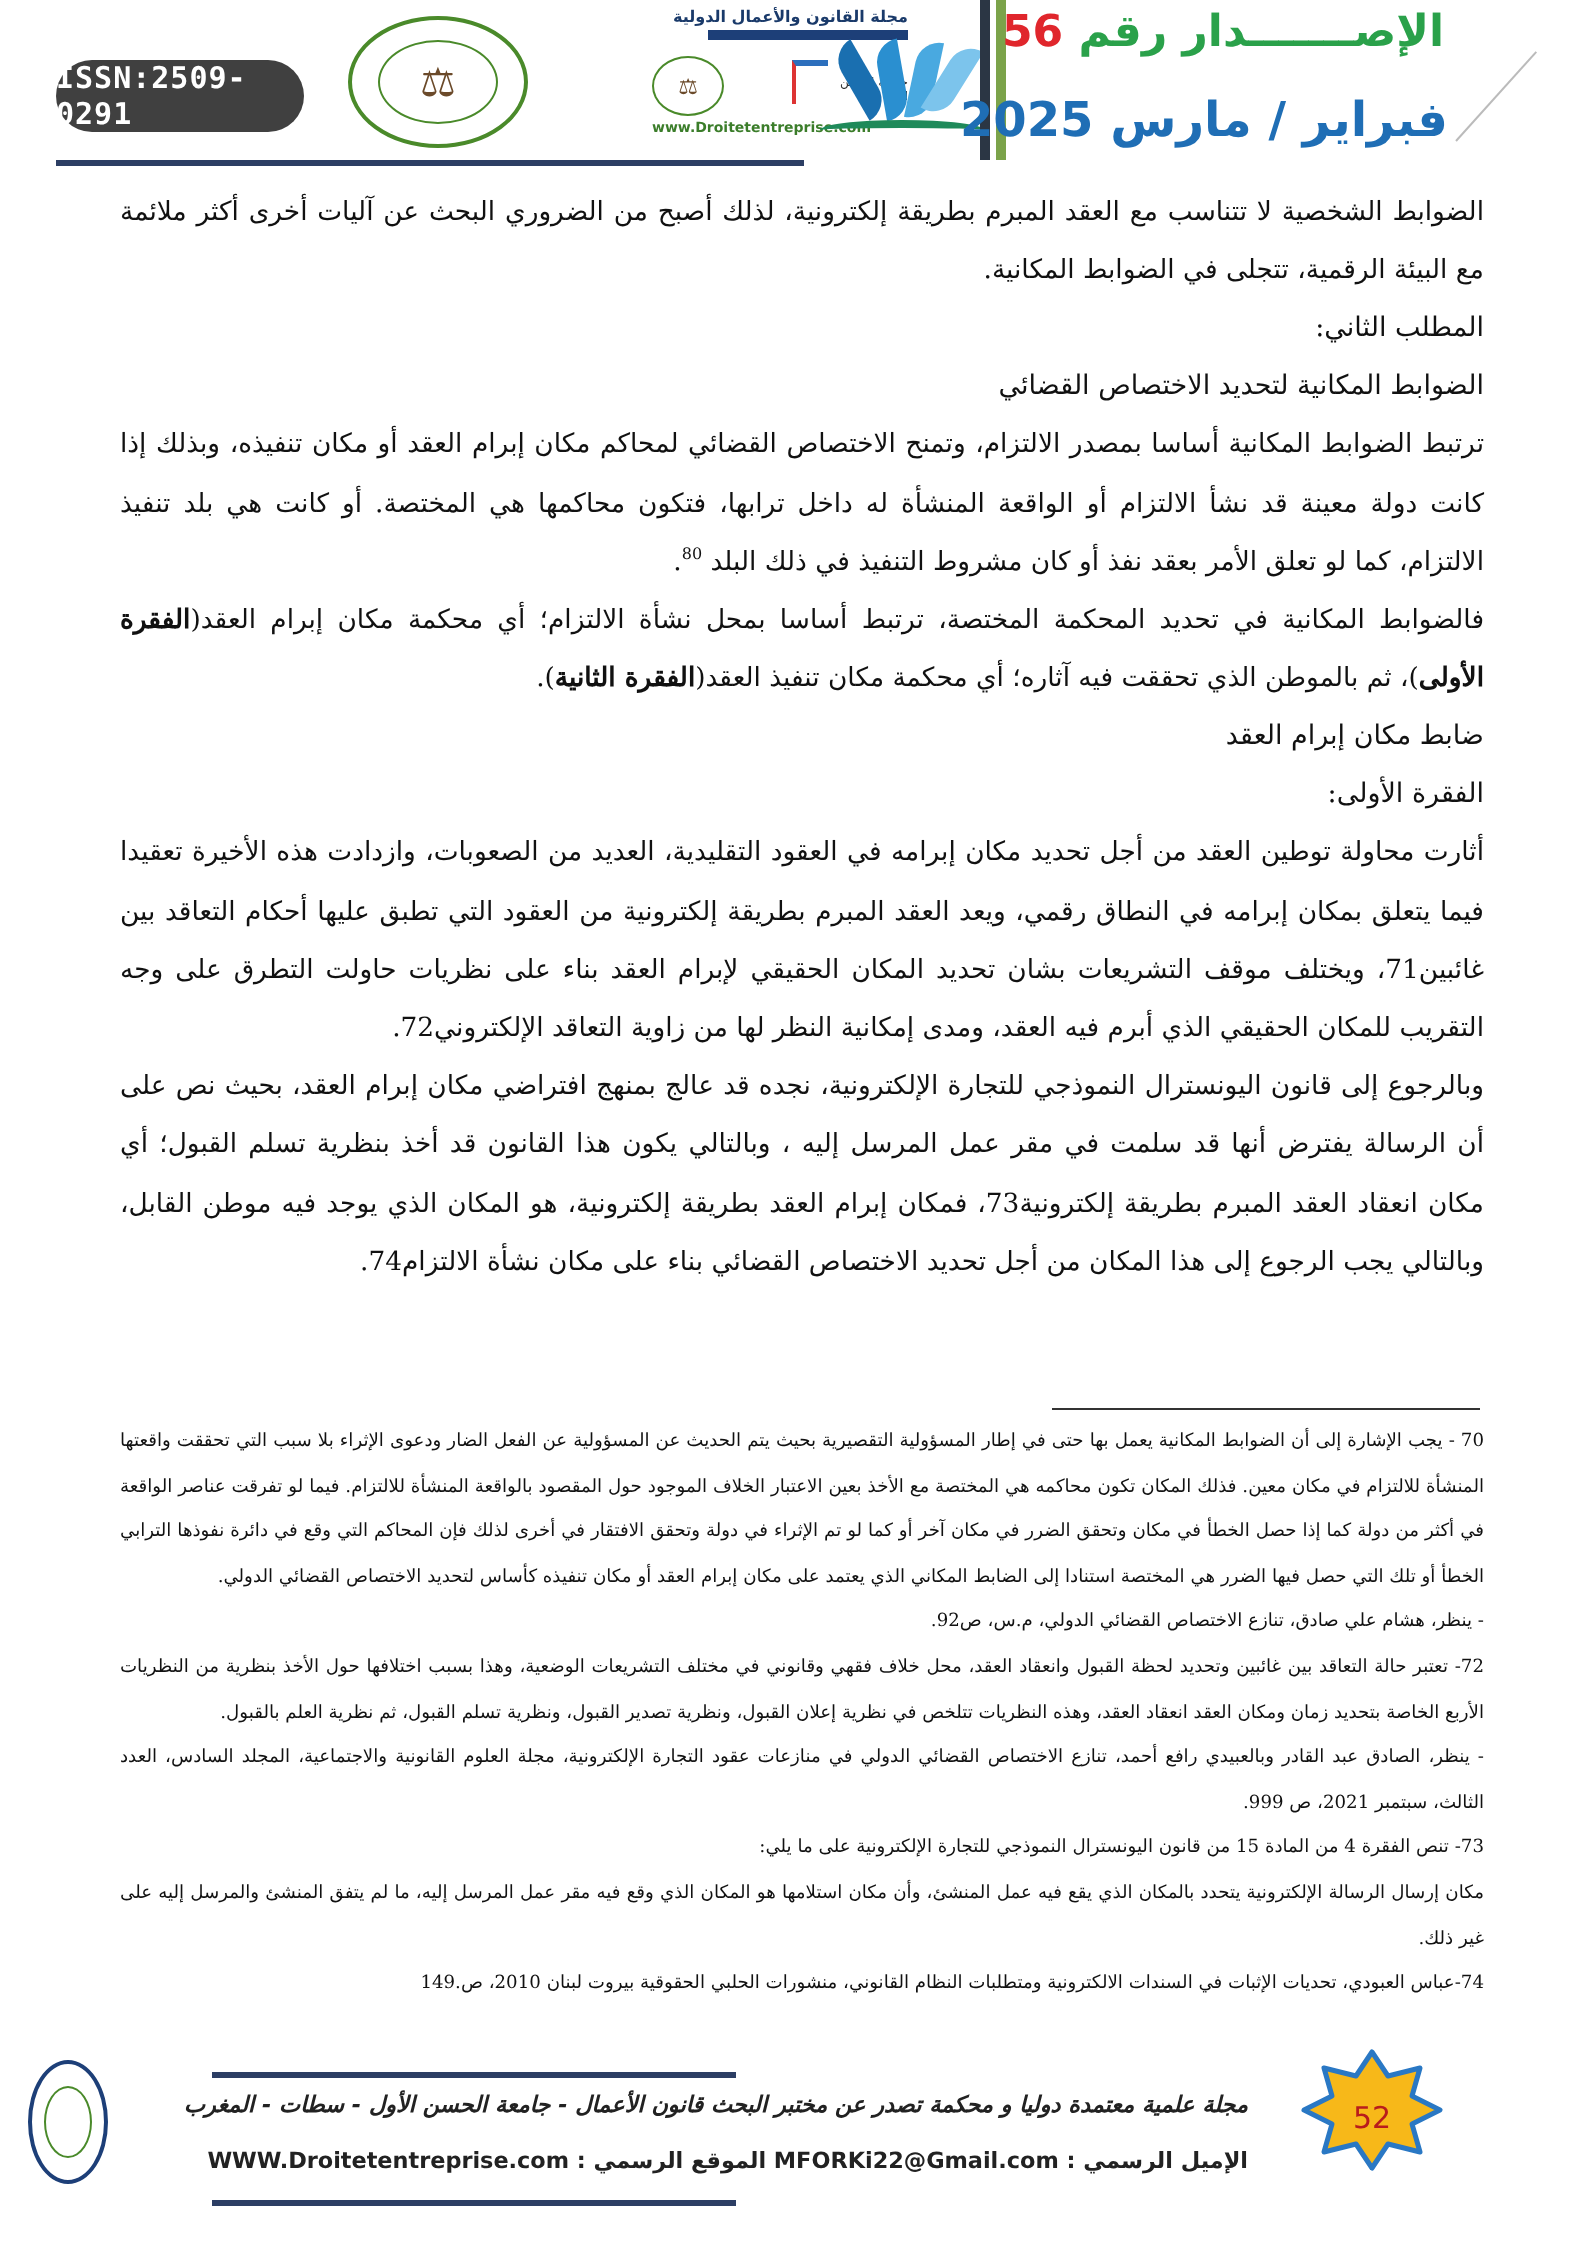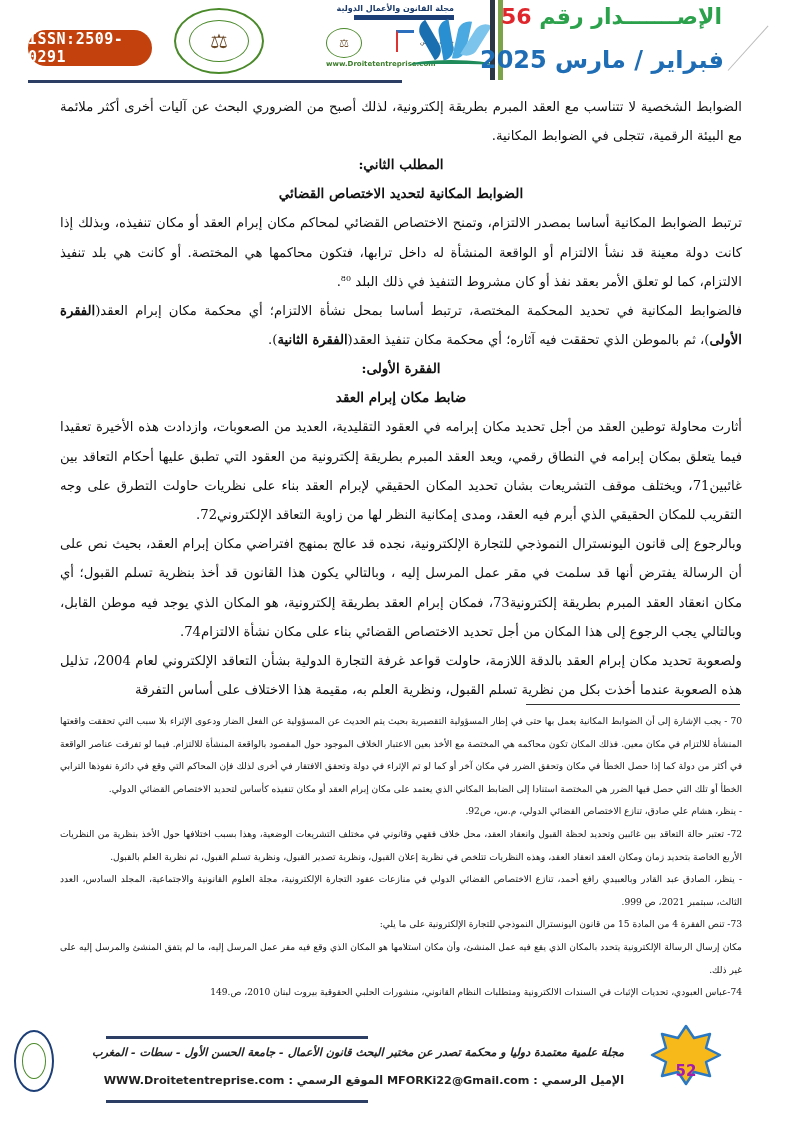--- a/index.html
+++ b/index.html
@@ -3,21 +3,21 @@
 <meta charset="utf-8">
 <style>
   * { box-sizing: border-box; margin: 0; padding: 0; }
   html, body { width: 794px; height: 1123px; background: #ffffff; overflow: hidden; }
   body { position: relative; font-family: "DejaVu Sans", sans-serif; color: #111; }
 
   
   .header { position: absolute; top: 0; left: 0; width: 794px; height: 82px; }
   .issn-pill {
     position: absolute; left: 28px; top: 30px; width: 124px; height: 36px;
-    background: #c2410c; border-radius: 18px; color: #fff;
+    background: #404040; border-radius: 18px; color: #fff;
     font-family: "DejaVu Sans Mono", monospace; font-weight: bold; font-size: 15px;
     display: flex; align-items: center; justify-content: center; letter-spacing: 0.5px;
   }
   .lab-seal {
     position: absolute; left: 174px; top: 8px; width: 90px; height: 66px;
     border: 2px solid #4a8a2a; border-radius: 50%;
     display: flex; align-items: center; justify-content: center;
   }
   .lab-seal .inner {
     width: 60px; height: 42px; border: 1px solid #4a8a2a; border-radius: 50%;
@@ -44,21 +44,21 @@
   .date-line {
     position: absolute; left: 506px; top: 46px; width: 218px; text-align: center; direction: rtl;
     font-family: "DejaVu Sans", sans-serif; font-weight: bold; font-size: 24px; color: #1f6eb5; white-space: nowrap;
   }
   .deco-slash { position: absolute; left: 728px; top: 22px; width: 60px; height: 1px; background: #bbb; transform: rotate(-48deg); transform-origin: left center; top: 70px; }
   .header-rule { position: absolute; left: 28px; top: 80px; width: 374px; height: 3px; background: #2c3e64; }
 
   
   .content { position: absolute; left: 60px; top: 92px; width: 682px; direction: rtl; text-align: justify; }
   .content p { font-family: "DejaVu Serif", serif; font-size: 13.2px; line-height: 29.2px; }
-  .content h3 { font-family: "DejaVu Serif", serif; font-size: 13.5px; font-weight: bold; text-align: center; line-height: 29px; }
+  .content h3 { font-family: "DejaVu Serif", serif; font-size: 13.5px; font-weight: normal; text-align: right; line-height: 29px; }
   .content .bold { font-weight: bold; }
   .content sup { font-size: 8px; vertical-align: super; line-height: 0; }
 
   
   .fn-rule { position: absolute; left: 526px; top: 704px; width: 214px; height: 1px; background: #333; }
   .footnotes { position: absolute; left: 60px; top: 710px; width: 682px; direction: rtl; text-align: justify; }
   .footnotes p { font-family: "DejaVu Serif", serif; font-size: 9.1px; line-height: 22.6px; color: #111; }
 
   
   .footer-seal {
@@ -72,23 +72,23 @@
     position: absolute; left: 100px; top: 1046px; width: 524px; text-align: right; direction: rtl;
     font-family: "DejaVu Sans", sans-serif; font-weight: bold; font-size: 11.2px; color: #222; white-space: nowrap; font-style: italic;
   }
   .footer-line2 {
     position: absolute; left: 100px; top: 1074px; width: 524px; text-align: right; direction: rtl;
     font-family: "DejaVu Sans", sans-serif; font-weight: bold; font-size: 11.2px; color: #222; white-space: nowrap;
   }
   .footer-line2 .ltr { direction: ltr; unicode-bidi: embed; }
   .page-star { position: absolute; left: 650px; top: 1024px; width: 72px; height: 62px; }
   .page-star .num {
-    position: absolute; left: 0; top: 16px; width: 72px; height: 62px;
+    position: absolute; left: 0; top: 4px; width: 72px; height: 62px;
     display: flex; align-items: center; justify-content: center;
-    font-family: "DejaVu Sans", sans-serif; font-weight: bold; font-size: 15px; color: #a21caf;
+    font-family: "DejaVu Sans", sans-serif; font-weight: normal; font-size: 15px; color: #b91c1c;
   }
 </style>
 </head>
 <body>
 
 <div class="header">
   <div class="issn-pill">ISSN:2509-0291</div>
 
   <div class="lab-seal">
     <div class="inner">⚖</div>
@@ -123,25 +123,24 @@
   <div class="deco-slash"></div>
   <div class="header-rule"></div>
 </div>
 
 <div class="content">
   <p>الضوابط الشخصية لا تتناسب مع العقد المبرم بطريقة إلكترونية، لذلك أصبح من الضروري البحث عن آليات أخرى أكثر ملائمة مع البيئة الرقمية، تتجلى في الضوابط المكانية.</p>
   <h3>المطلب الثاني:</h3>
   <h3>الضوابط المكانية لتحديد الاختصاص القضائي</h3>
   <p><span>ترتبط الضوابط المكانية أساسا بمصدر الالتزام، وتمنح الاختصاص القضائي لمحاكم مكان إبرام العقد أو مكان تنفيذه، وبذلك إذا كانت دولة معينة قد نشأ الالتزام أو الواقعة المنشأة له داخل ترابها، فتكون محاكمها هي المختصة. أو كانت هي بلد تنفيذ الالتزام، كما لو تعلق الأمر بعقد نفذ أو كان مشروط التنفيذ في ذلك البلد</span> <sup>80</sup>.</p>
   <p><span>فالضوابط المكانية في تحديد المحكمة المختصة، ترتبط أساسا بمحل نشأة الالتزام؛ أي محكمة مكان إبرام العقد(</span><span class="bold">الفقرة الأولى</span><span>)، ثم بالموطن الذي تحققت فيه آثاره؛ أي محكمة مكان تنفيذ العقد(</span><span class="bold">الفقرة الثانية</span><span>).</span></p>
+  <h3>ضابط مكان إبرام العقد</h3>
   <h3>الفقرة الأولى:</h3>
-  <h3>ضابط مكان إبرام العقد</h3>
   <p>أثارت محاولة توطين العقد من أجل تحديد مكان إبرامه في العقود التقليدية، العديد من الصعوبات، وازدادت هذه الأخيرة تعقيدا فيما يتعلق بمكان إبرامه في النطاق رقمي، ويعد العقد المبرم بطريقة إلكترونية من العقود التي تطبق عليها أحكام التعاقد بين غائبين71، ويختلف موقف التشريعات بشان تحديد المكان الحقيقي لإبرام العقد بناء على نظريات حاولت التطرق على وجه التقريب للمكان الحقيقي الذي أبرم فيه العقد، ومدى إمكانية النظر لها من زاوية التعاقد الإلكتروني72.</p>
   <p>وبالرجوع إلى قانون اليونسترال النموذجي للتجارة الإلكترونية، نجده قد عالج بمنهج افتراضي مكان إبرام العقد، بحيث نص على أن الرسالة يفترض أنها قد سلمت في مقر عمل المرسل إليه ، وبالتالي يكون هذا القانون قد أخذ بنظرية تسلم القبول؛ أي مكان انعقاد العقد المبرم بطريقة إلكترونية73، فمكان إبرام العقد بطريقة إلكترونية، هو المكان الذي يوجد فيه موطن القابل، وبالتالي يجب الرجوع إلى هذا المكان من أجل تحديد الاختصاص القضائي بناء على مكان نشأة الالتزام74.</p>
-  <p>ولصعوبة تحديد مكان إبرام العقد بالدقة اللازمة، حاولت قواعد غرفة التجارة الدولية بشأن التعاقد الإلكتروني لعام 2004، تذليل هذه الصعوبة عندما أخذت بكل من نظرية تسلم القبول، ونظرية العلم به، مقيمة هذا الاختلاف على أساس التفرقة</p>
 </div>
 
 <div class="fn-rule"></div>
 <div class="footnotes">
   <p>70 - يجب الإشارة إلى أن الضوابط المكانية يعمل بها حتى في إطار المسؤولية التقصيرية بحيث يتم الحديث عن المسؤولية عن الفعل الضار ودعوى الإثراء بلا سبب التي تحققت واقعتها المنشأة للالتزام في مكان معين. فذلك المكان تكون محاكمه هي المختصة مع الأخذ بعين الاعتبار الخلاف الموجود حول المقصود بالواقعة المنشأة للالتزام. فيما لو تفرقت عناصر الواقعة في أكثر من دولة كما إذا حصل الخطأ في مكان وتحقق الضرر في مكان آخر أو كما لو تم الإثراء في دولة وتحقق الافتقار في أخرى لذلك فإن المحاكم التي وقع في دائرة نفوذها الترابي الخطأ أو تلك التي حصل فيها الضرر هي المختصة استنادا إلى الضابط المكاني الذي يعتمد على مكان إبرام العقد أو مكان تنفيذه كأساس لتحديد الاختصاص القضائي الدولي.</p>
   <p>- ينظر،  هشام علي صادق، تنازع الاختصاص القضائي الدولي، م.س، ص92.</p>
   <p>72- تعتبر حالة التعاقد بين غائبين وتحديد لحظة القبول وانعقاد العقد، محل خلاف فقهي وقانوني في مختلف التشريعات الوضعية، وهذا بسبب اختلافها حول الأخذ بنظرية من النظريات الأربع الخاصة بتحديد زمان ومكان العقد انعقاد العقد، وهذه النظريات تتلخص في نظرية إعلان القبول، ونظرية تصدير القبول، ونظرية تسلم القبول، ثم نظرية العلم بالقبول.</p>
   <p>- ينظر، الصادق عبد القادر وبالعبيدي رافع أحمد، تنازع الاختصاص القضائي الدولي في منازعات عقود التجارة الإلكترونية، مجلة العلوم القانونية والاجتماعية، المجلد السادس، العدد الثالث، سبتمبر 2021، ص 999.</p>
   <p>73- تنص  الفقرة 4 من المادة 15 من قانون اليونسترال النموذجي  للتجارة الإلكترونية على ما يلي:</p>
   <p>مكان  إرسال الرسالة الإلكترونية يتحدد بالمكان الذي يقع فيه عمل المنشئ، وأن مكان استلامها هو المكان الذي وقع فيه مقر عمل المرسل إليه، ما لم يتفق المنشئ والمرسل إليه على غير ذلك.</p>

